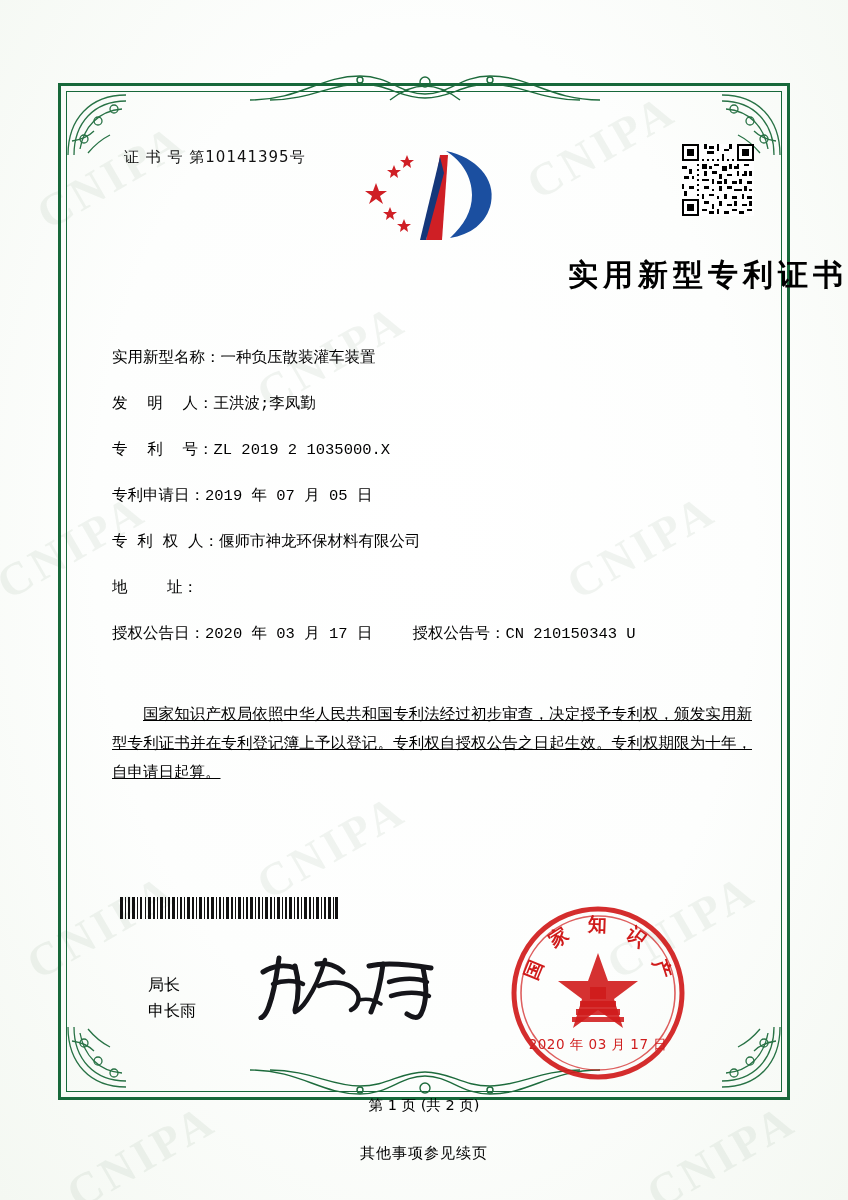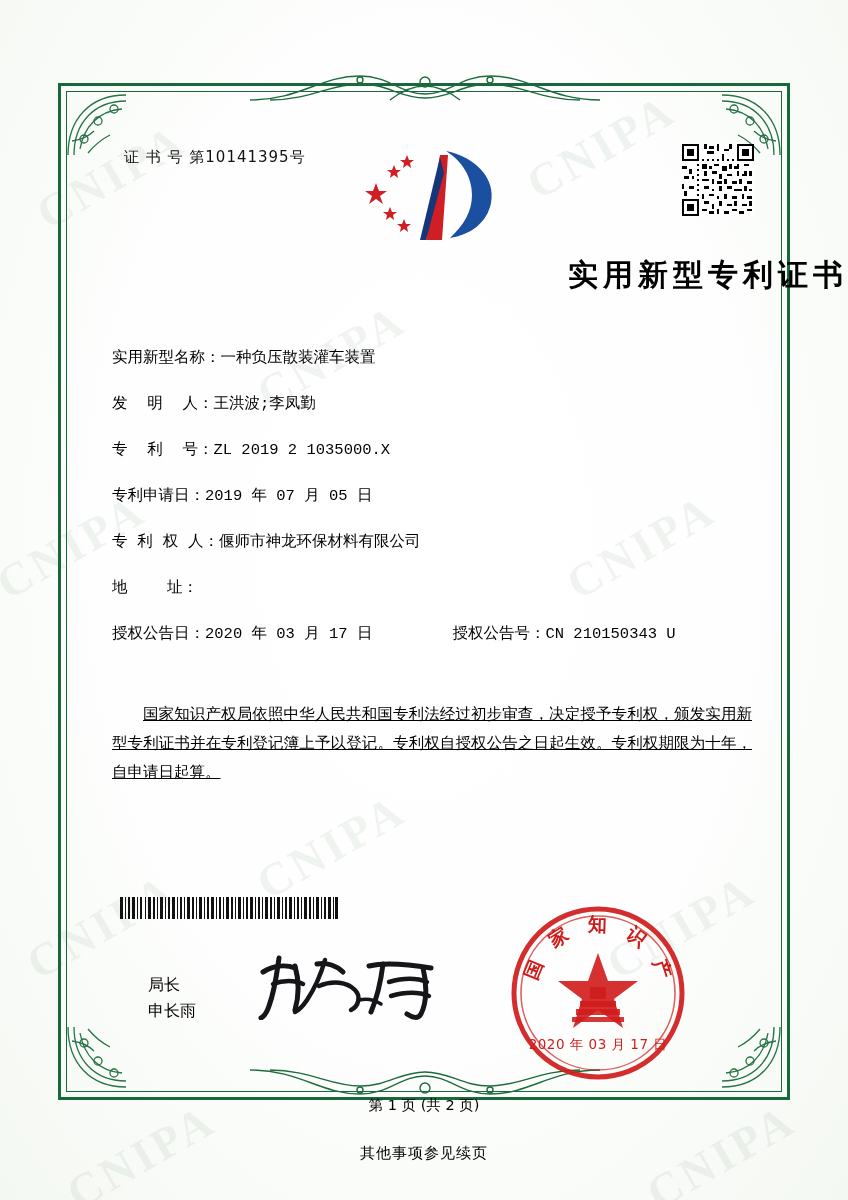--- a/index.html
+++ b/index.html
@@ -147,21 +147,20 @@
     flex: 1 1 auto;
     font-family: Liberation Mono, monospace;
   }
   .field-row.two-col .field-value {
     flex: 0 0 auto;
     margin-right: 40px;
   }
   .field-label2 {
     flex: 0 0 auto;
     white-space: pre;
-    margin-left: 40px;
   }
 
   
   #paragraphs {
     position: absolute;
     left: 112px;
     top: 700px;
     width: 640px;
     font-size: 15.5px;
     line-height: 29px;

